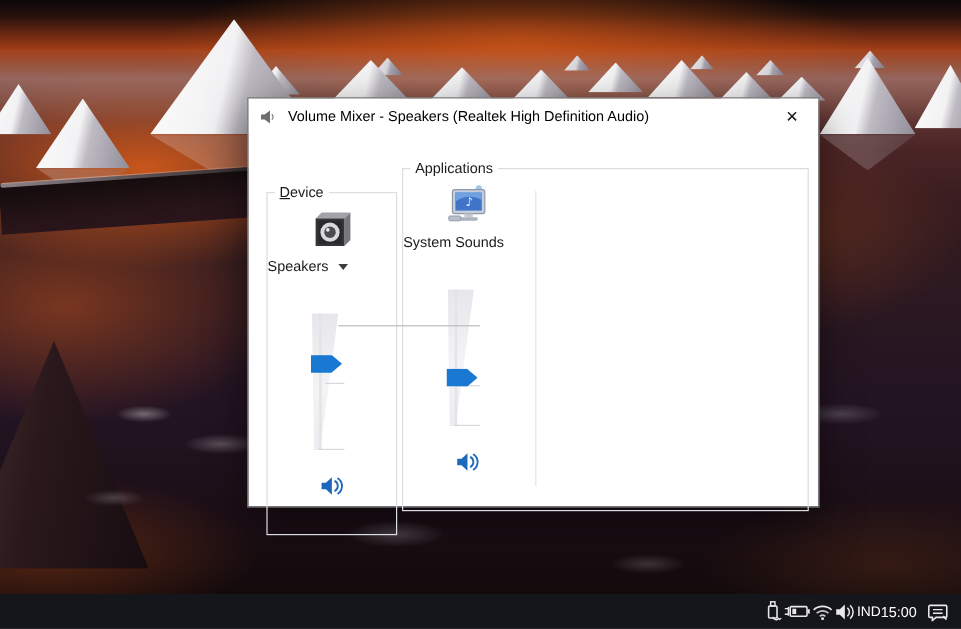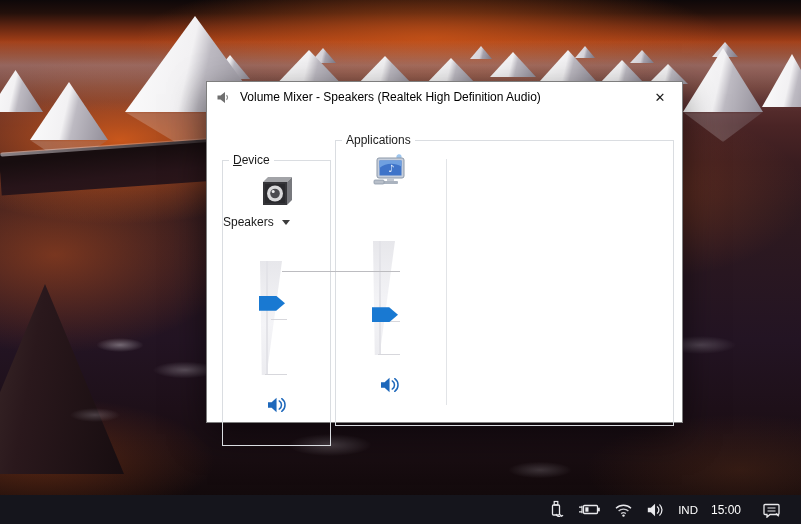--- a/index.html
+++ b/index.html
@@ -73,21 +73,21 @@
   .ch-dev .tick-mid{top:58px;left:48px;width:16px;}
   .ch-app .tick-mid{top:80px;left:48px;width:16px;}
   .thumb{position:absolute;left:36px;width:26px;height:15px;background:#1979d2;
     clip-path:polygon(0 0,66% 0,100% 50%,66% 100%,0 100%);z-index:4;}
   .level-line{position:absolute;height:1px;background:#bcbcc0;z-index:3;}
   .mute-btn{position:absolute;left:40px;top:233px;width:27px;height:21px;display:flex;align-items:center;justify-content:center;}
 
   
   .taskbar{position:absolute;left:0;bottom:0;width:801px;height:29px;background:#15151c;
     display:flex;align-items:center;}
-  .tray{margin-left:auto;display:flex;align-items:center;gap:13px;padding-right:20px;}
+  .tray{margin-left:auto;display:flex;align-items:center;gap:0;padding-right:10px;}
   .tray-text{color:#fff;font-size:11.5px;}
   .tray-time{color:#fff;font-size:12px;}
   .tray svg{display:block;}
   .ac-gap{margin-left:8px;}
 </style>
 </head>
 <body>
 
 <div class="screen">
 
@@ -172,20 +172,23 @@
           <path d="M26 1.5c1.8-.6 3.4.3 3.6 2 .2 1.6-.8 2.8-2.2 3.1-1.4.3-2.8-.5-3-2-.2-1.4.4-2.6 1.6-3.1z" fill="#9fc6ee"></path>
           <rect x="25.6" y="2.5" width="1.6" height="8" fill="#9fc6ee"></rect>
           <rect x="5" y="5" width="27" height="20" rx="2" fill="#c6cedb" stroke="#8d99a9" stroke-width="1"></rect>
           <rect x="7.5" y="7.5" width="22" height="15" fill="#3f74c9"></rect>
           <path d="M7.5 7.5h22v6c-7-3.5-15-4-22 1.5z" fill="#6fa0e0"></path>
           <text x="16" y="19" font-size="10" fill="#eaf2fc" font-family="DejaVu Sans, sans-serif">♪</text>
           <rect x="15" y="25" width="7" height="3" fill="#c2c8d2"></rect>
           <rect x="11" y="28" width="15" height="3" rx="1" fill="#aab3bf"></rect>
           <rect x="2" y="27" width="10" height="4" rx="1" fill="#b8bfc9" stroke="#8d99a9" stroke-width=".8"></rect>
         </svg>
+        <div class="name-row">
+          <span class="chan-name">System Sounds</span>
+        </div>
         <div class="slider">
           <div class="wedge"></div>
           <div class="groove"></div>
           <div class="tick tick-mid"></div>
           <div class="tick tick-bottom"></div>
           <div class="thumb" id="app-thumb" style="bottom: 32.67px;"></div>
         </div>
         <div class="mute-btn">
           <svg width="22" height="18" viewBox="0 0 24 20">
             <path d="M2 7h4l5.5-5v16L6 13H2z" fill="#1e68bb"></path>

